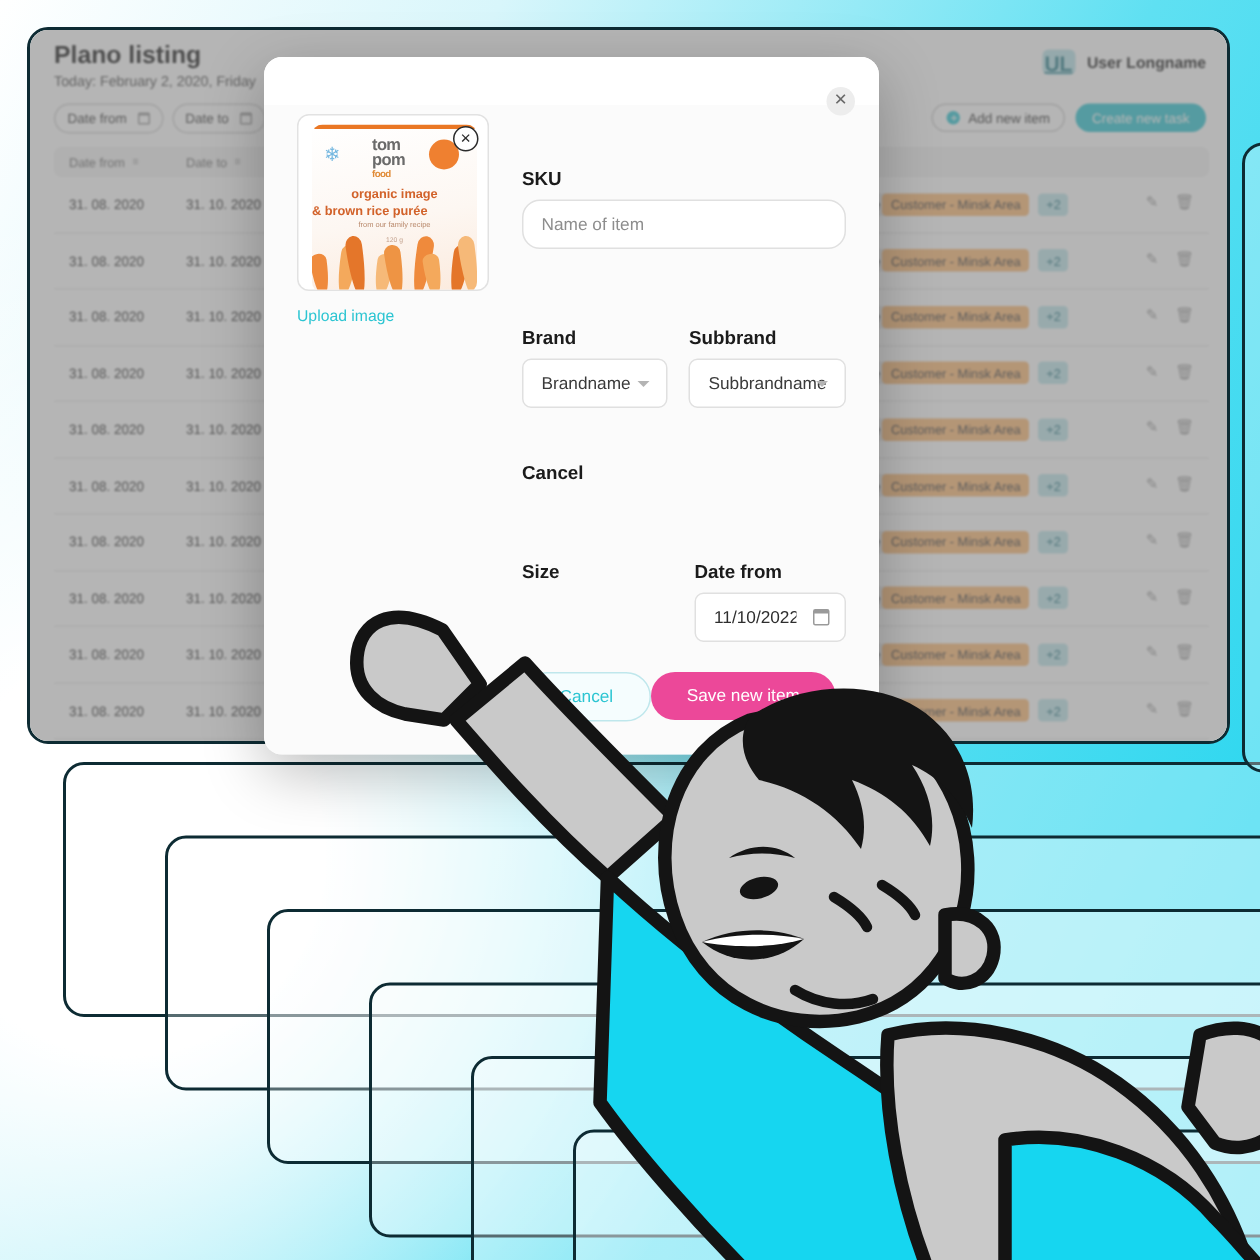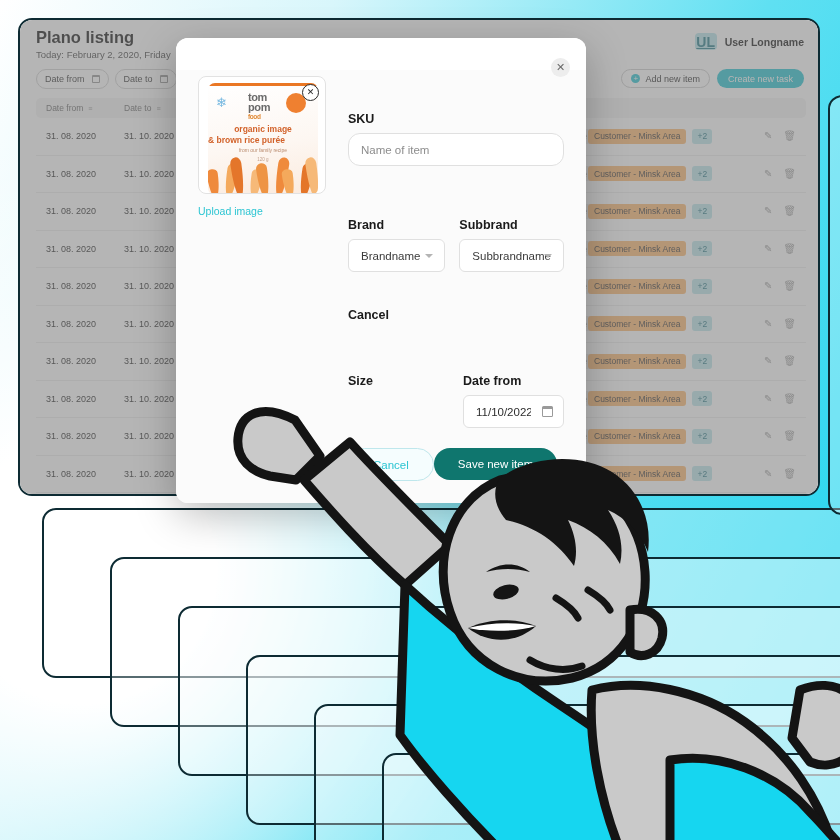--- a/index.html
+++ b/index.html
@@ -311,21 +311,21 @@
   }
   .btn-cancel {
     height: 33px; padding: 0 24px;
     border: 1px solid #bfe7ec; border-radius: 17px;
     background: #f5fdfe; color: #2CC5D2; font-size: 11.5px;
     font-family: "Liberation Sans", sans-serif;
   }
   .btn-save {
     height: 32px; padding: 0 24px;
     border: none; border-radius: 17px;
-    background: #0f766e; color: #ffffff; font-size: 11.5px;
+    background: #ec4899; color: #ffffff; font-size: 11.5px;
     font-family: "Liberation Sans", sans-serif;
   }
 
   #hero { position: absolute; left: 200px; top: 360px; width: 660px; height: 490px; z-index: 40; }
 </style>
 </head>
 <body>
 
 <div id="bg-gradient"></div>
 

